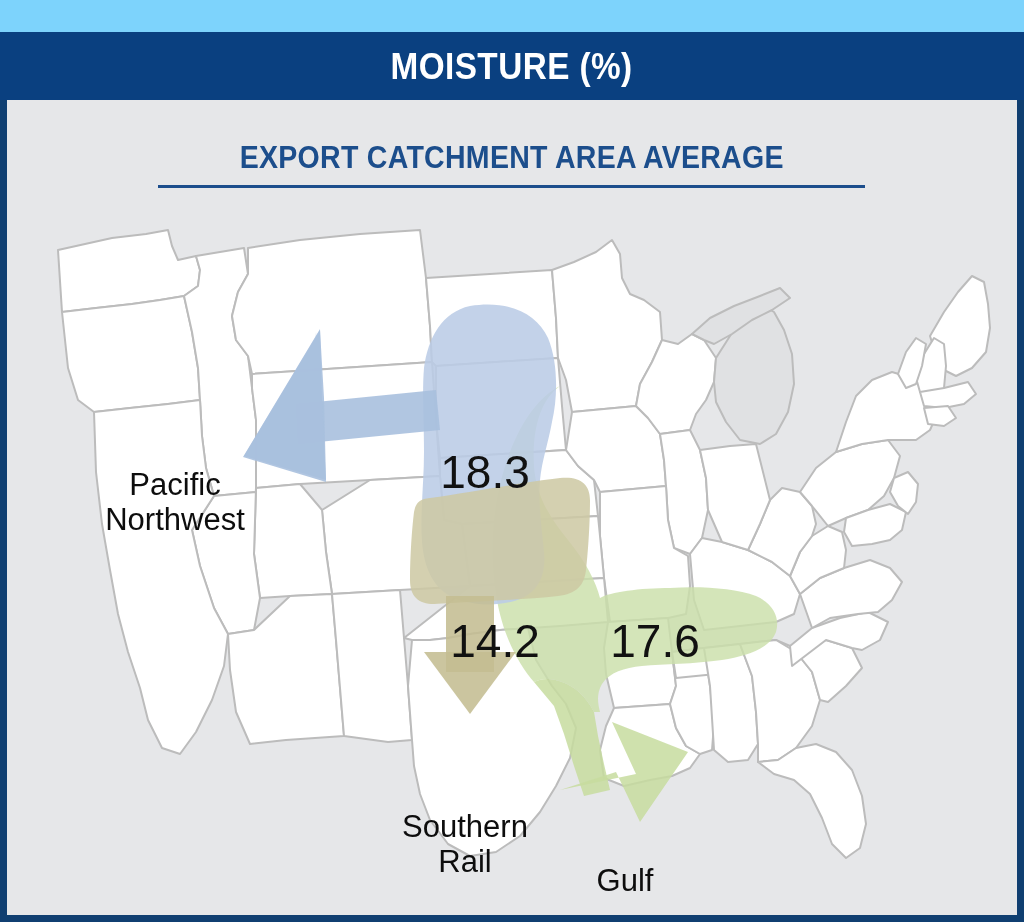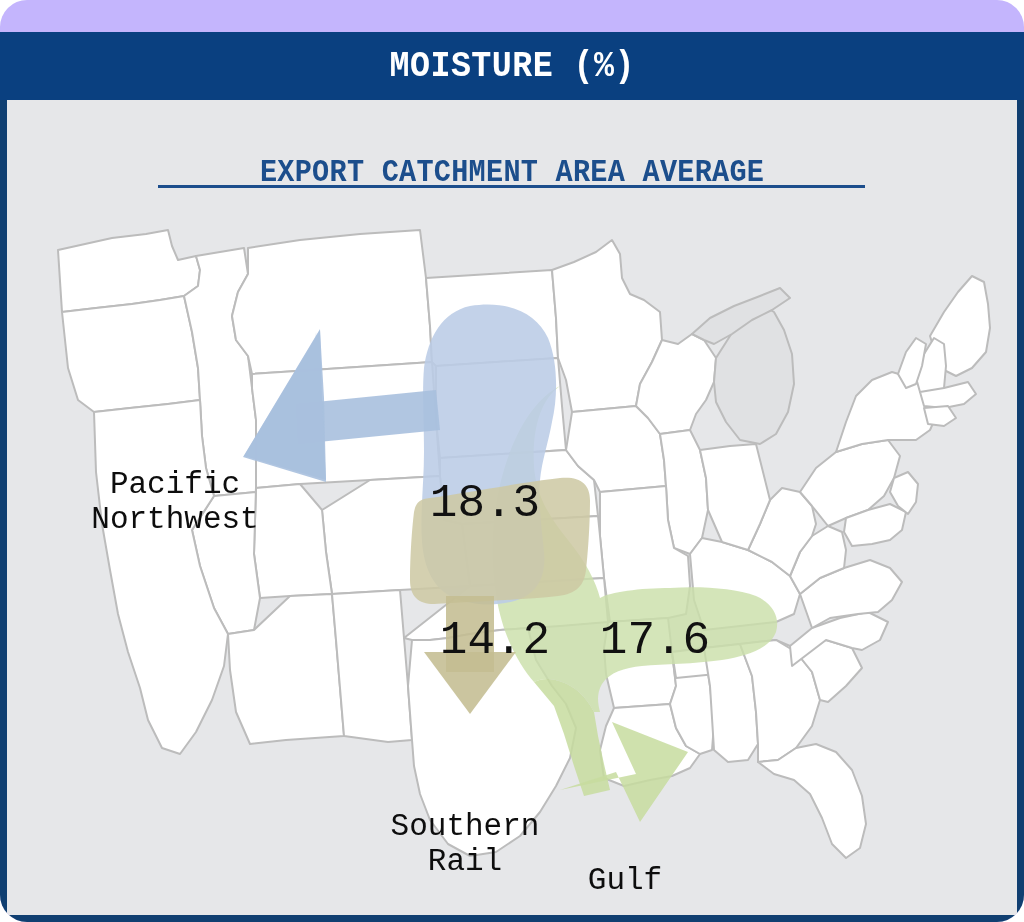--- a/index.html
+++ b/index.html
@@ -4,24 +4,23 @@
 <style>
   html, body {
     margin: 0;
     padding: 0;
     background: #ffffff;
   }
   #page {
     position: relative;
     width: 1024px;
     height: 922px;
-    background: #c4b5fd;
+    background: #7dd3fc;
     overflow: hidden;
-    font-family: Liberation Mono, monospace;
-    border-radius: 27px;
+    font-family: Liberation Sans, sans-serif;
   }
 
   
   #panel-frame {
     position: absolute;
     left: 0px;
     top: 32px;
     width: 1024px;
     height: 890px;
     box-sizing: border-box;
@@ -53,21 +52,20 @@
     transform: scaleX(0.90);
   }
 
   
   #subtitle-wrap {
     position: absolute;
     left: 0;
     top: 140px;
     width: 1024px;
     text-align: center;
-    margin-top: 15px;
   }
   #subtitle {
     color: #1c4e8c;
     font-size: 31px;
     font-weight: bold;
     letter-spacing: 0.3px;
     display: inline-block;
     transform: scaleX(0.92);
   }
   #subtitle-rule {
@@ -105,21 +103,21 @@
     font-size: 46px;
     line-height: 1;
     text-align: center;
     white-space: nowrap;
   }
 
   #label-pnw { left: 60px; top: 322px; width: 230px; }
   #label-southern-rail { left: 360px; top: 664px; width: 210px; }
   #label-gulf { left: 560px; top: 718px; width: 130px; }
 
-  #value-blue  { left: 415px; top: 381px; width: 140px; }
+  #value-blue  { left: 415px; top: 349px; width: 140px; }
   #value-tan   { left: 425px; top: 518px; width: 140px; }
   #value-green { left: 585px; top: 518px; width: 140px; }
 </style>
 </head>
 <body>
 
 <div id="page">
 
   <div id="panel-frame"></div>
 

